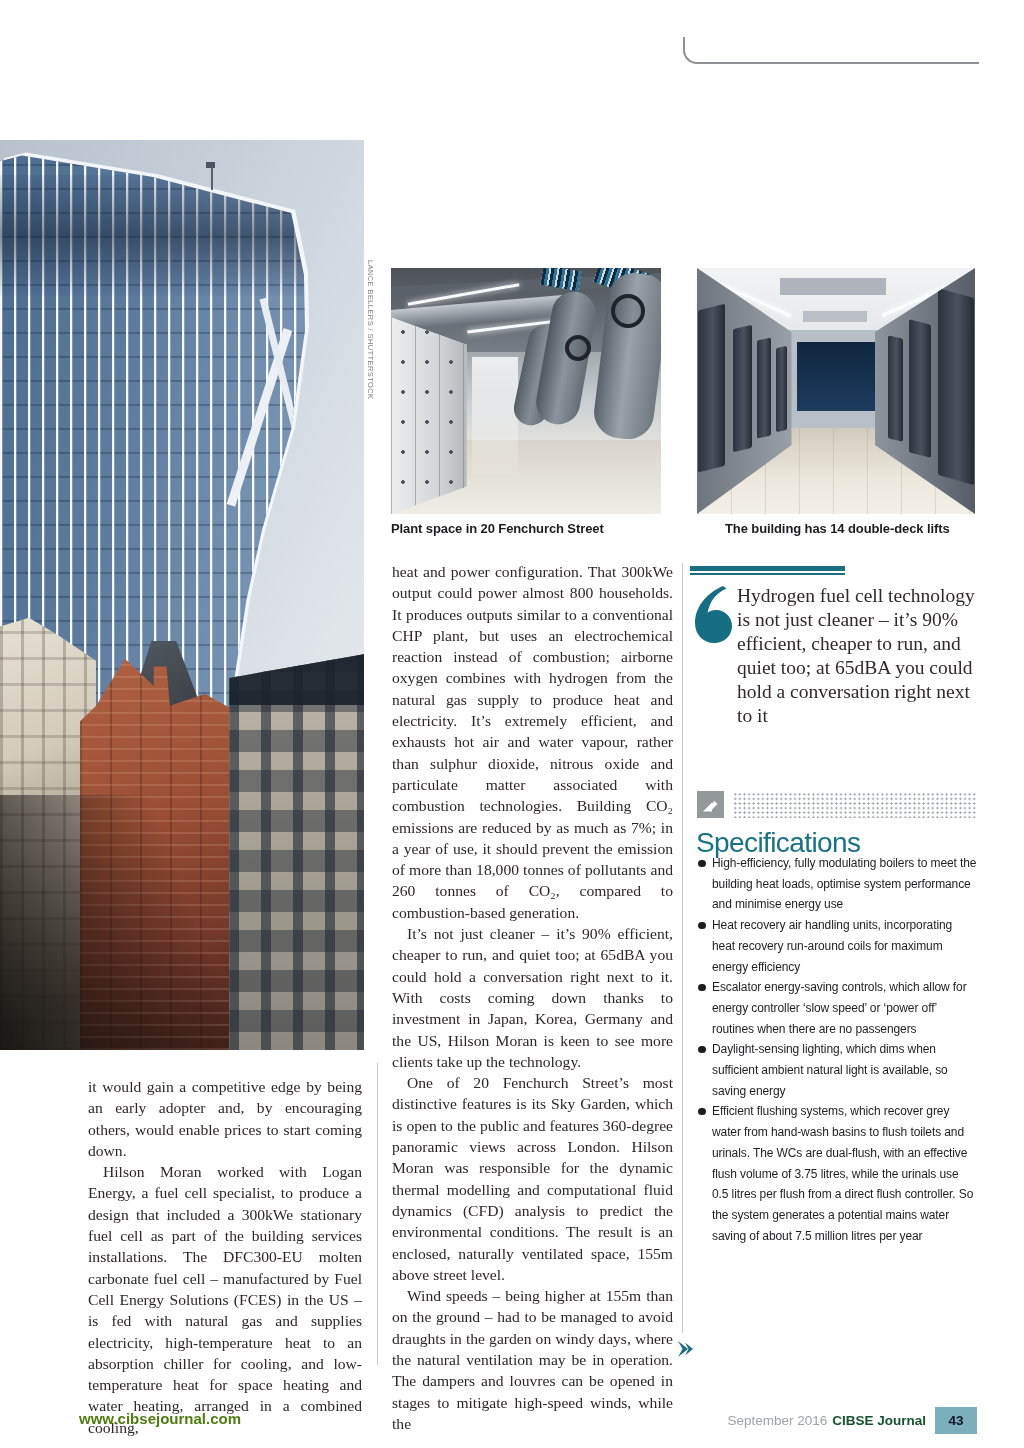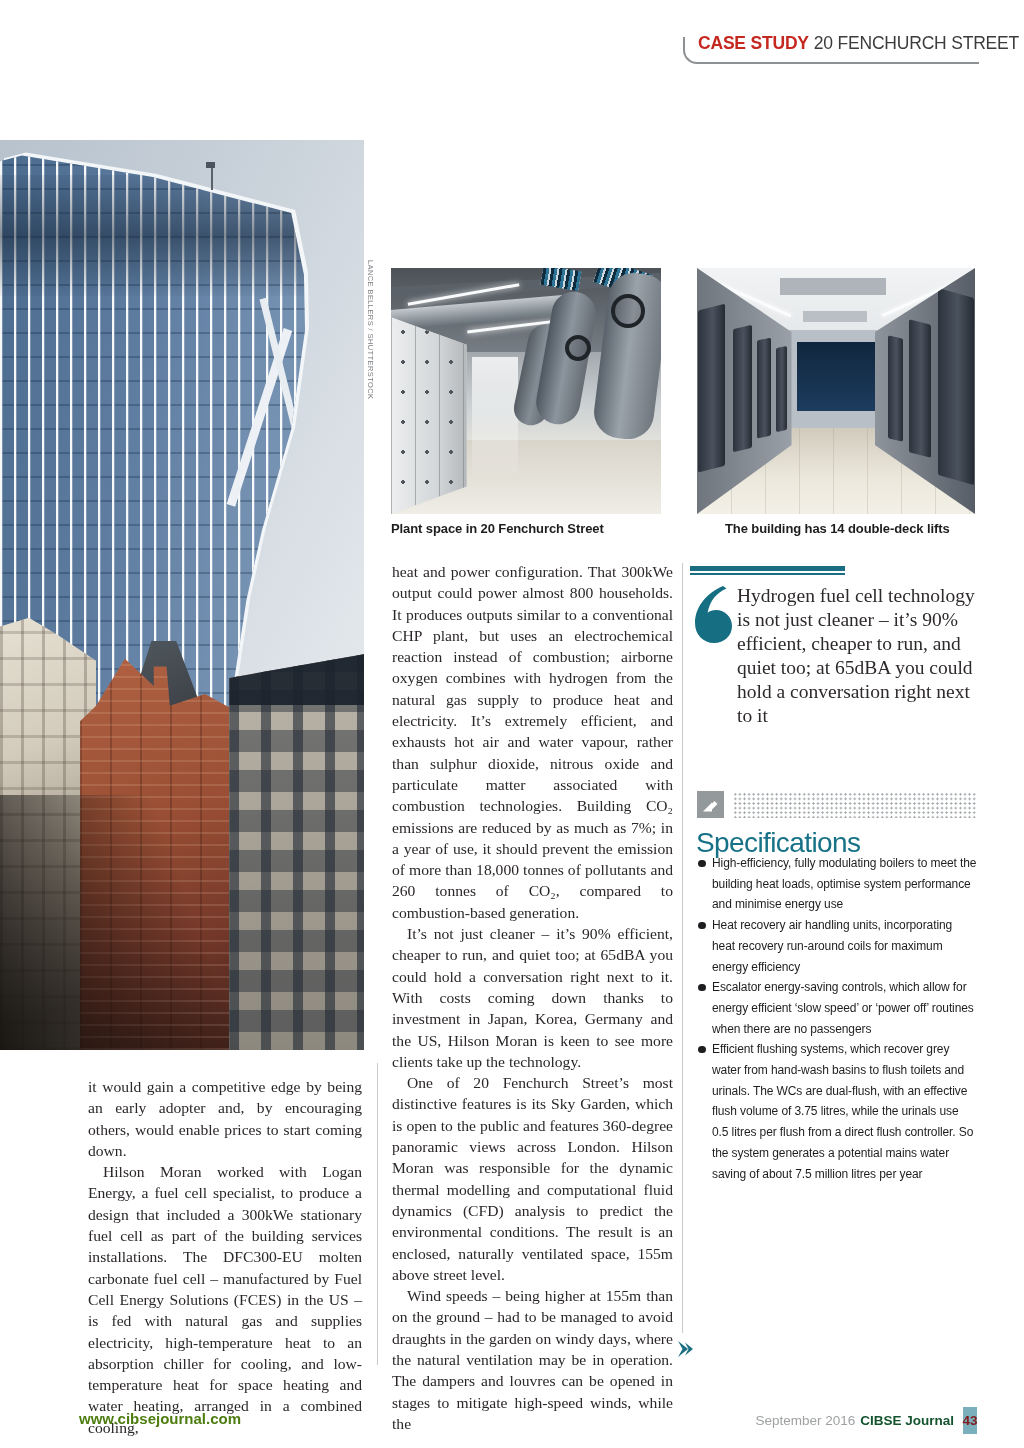--- a/index.html
+++ b/index.html
@@ -148,32 +148,29 @@
   .spec-list li::before{content:"";position:absolute;left:1px;top:6.5px;width:7.5px;height:7.5px;
     border-radius:50%;background:#1e1e20;}
 
   .cont-arrow{position:absolute;left:676px;top:1341px;width:17px;height:16px;}
 
   
   .footer-url{position:absolute;left:79px;top:1410px;font-size:15px;font-weight:bold;color:#4d7c0f;}
   .footer-right{position:absolute;right:47px;top:1407px;display:flex;align-items:center;}
   .footer-right .issue{color:#9fa1a3;font-size:13.5px;}
   .footer-right .journal{font-weight:bold;color:#14532d;font-size:13.5px;margin-left:5px;}
-  .pageno{width:14px;height:27px;background:#7bafbc;color:#7f1d1d;font-weight:bold;font-size:13.5px;
+  .pageno{width:42px;height:27px;background:#7bafbc;color:#0f172a;font-weight:bold;font-size:13.5px;
     display:flex;align-items:center;justify-content:center;margin-left:9px;}
 </style>
 </head>
 <body>
 
 <div class="page">
 
   <div class="hdr-line"></div>
-  <div class="hdr">
-    <span class="kicker">CASE STUDY</span><span class="title">20 FENCHURCH STREET</span>
-  </div>
 
   <div class="photo-main">
     <div class="tower-rim"></div>
     <div class="tower">
       <div class="tower-mesh"></div>
       <div class="tower-beam1"></div>
       <div class="tower-beam2"></div>
     </div>
     <div class="antenna"></div>
     <div class="antenna-box"></div>
@@ -265,21 +262,22 @@
     <svg width="27" height="27" viewBox="0 0 27 27">
       <path fill="#ffffff" d="M11 16.5 L17.5 10 L20.5 13 L14 19.5 Z"></path>
       <path fill="#ffffff" d="M6 20.5 L15 20.5 L15 11.5 Z"></path>
     </svg>
   </div>
   <div class="spec-dots"></div>
   <div class="spec-title">Specifications</div>
   <ul class="spec-list">
     <li>High-efficiency, fully modulating boilers to meet the building heat loads, optimise system performance and minimise energy use</li>
     <li>Heat recovery air handling units, incorporating heat recovery run-around coils for maximum energy efficiency</li>
-    <li>Escalator energy-saving controls, which allow for energy efficient ‘slow speed’ or ‘power off’ routines when there are no passengers</li>
+    <li>Escalator energy-saving controls, which allow for energy controller ‘slow speed’ or ‘power off’ routines when there are no passengers</li>
+    <li>Daylight-sensing lighting, which dims when sufficient ambient natural light is available, so saving energy</li>
     <li>Efficient flushing systems, which recover grey water from hand-wash basins to flush toilets and urinals. The WCs are dual-flush, with an effective flush volume of 3.75 litres, while the urinals use 0.5 litres per flush from a direct flush controller. So the system generates a potential mains water saving of about 7.5 million litres per year</li>
   </ul>
 
   <div class="cont-arrow">
     <svg width="17" height="16" viewBox="0 0 17 16">
       <path fill="#1b6e81" d="M2 0 L12 8 L2 16 L6.5 8 Z"></path>
       <path fill="#1b6e81" d="M9 1.5 L17 8 L9 14.5 L12.5 8 Z"></path>
     </svg>
   </div>
 

